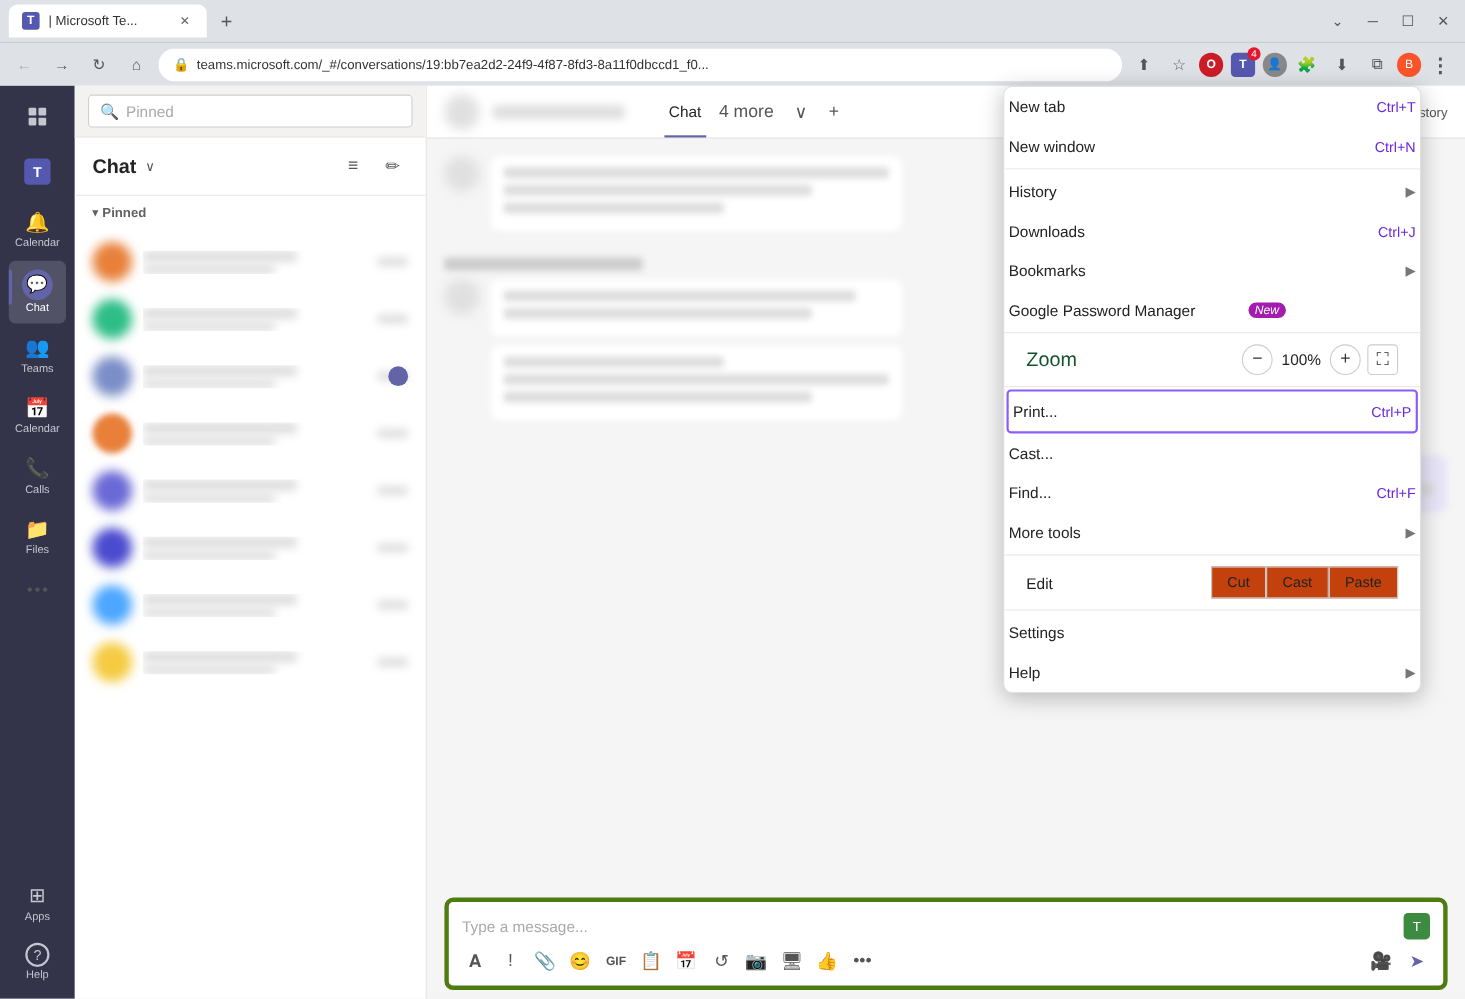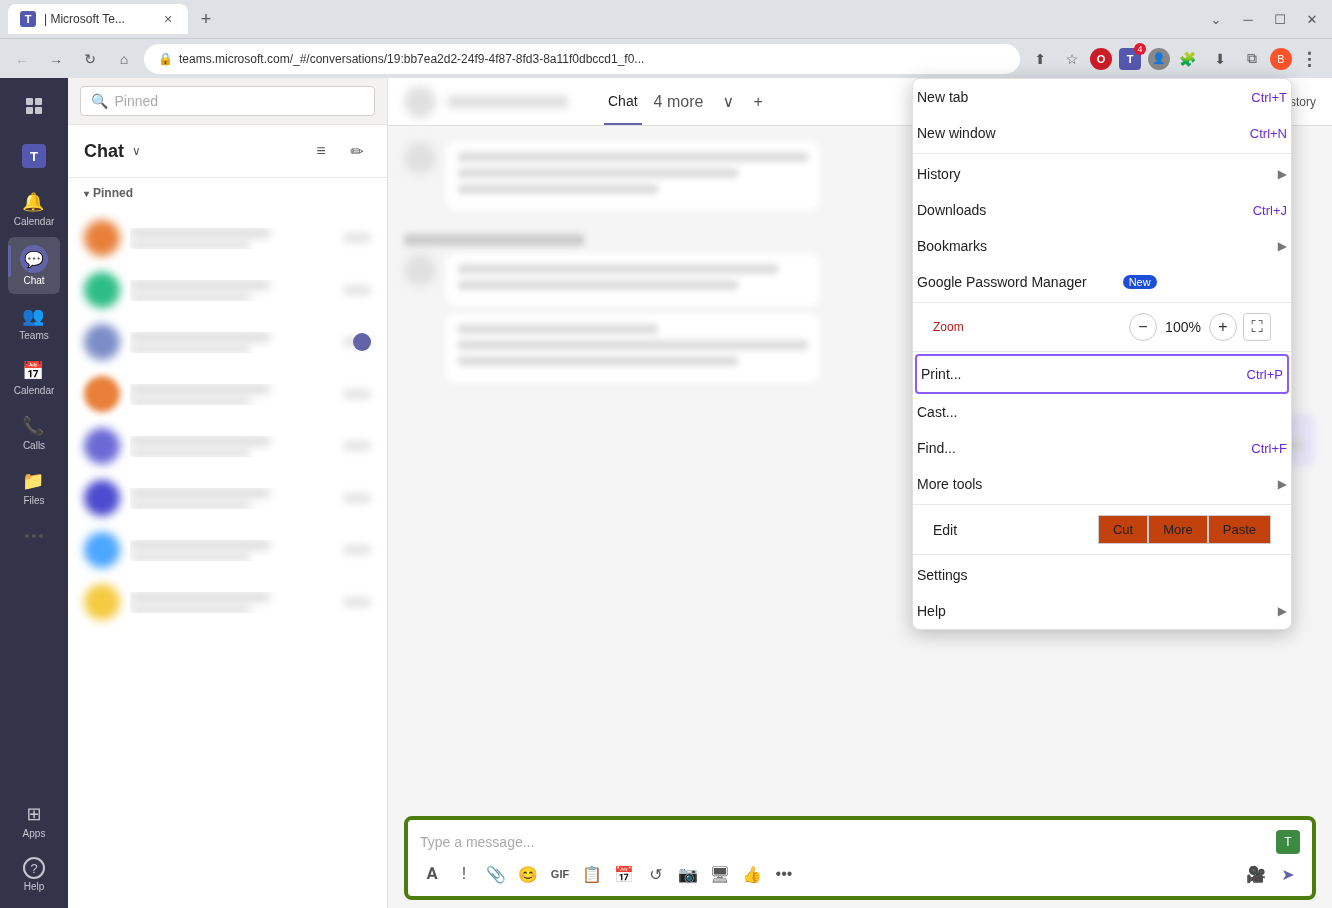--- a/index.html
+++ b/index.html
@@ -87,21 +87,21 @@
     .context-menu-item.highlighted { background: #fff; border: 2px solid #8b5cf6; border-radius: 4px; margin: 0 2px; }
     .context-menu-shortcut { margin-left: auto; color: #6d28d9; font-size: 13px; }
     .context-menu-divider { height: 1px; background: #e8e8e8; margin: 2px 0; }
     .zoom-row { display: flex; align-items: center; padding: 8px 20px; gap: 8px; }
     .zoom-btn { width: 28px; height: 28px; display: flex; align-items: center; justify-content: center; border-radius: 50%; border: 1px solid #ccc; color: #333; font-size: 16px; cursor: pointer; margin-left: auto; }
     .zoom-value { font-size: 14px; color: #222; min-width: 40px; text-align: center; }
     .zoom-expand { width: 28px; height: 28px; display: flex; align-items: center; justify-content: center; border: 1px solid #ccc; border-radius: 4px; color: #333; cursor: pointer; }
     .edit-row { display: flex; align-items: center; padding: 8px 20px; gap: 0; }
     .edit-label { font-size: 14px; color: #222; flex: 1; }
     .edit-btn { padding: 6px 14px; border: 1px solid #ccc; font-size: 13px; color: #222; cursor: pointer; background: #c2410c; }
-    .new-badge { background: #1d4ed8; color: #fff; font-size: 11px; padding: 1px 6px; border-radius: 10px; margin-left: 12px; }
+    .new-badge { background: #a21caf; color: #fff; font-size: 11px; padding: 1px 6px; border-radius: 10px; margin-left: 24px; font-style: italic; }
     .arrow-icon { margin-left: auto; color: #777; font-size: 12px; }
     .teams-logo { width: 24px; height: 24px; background: #5558af; border-radius: 4px; display: flex; align-items: center; justify-content: center; color: #fff; font-size: 13px; font-weight: 700; }
     .dots-icon { display: flex; gap: 3px; align-items: center; }
     .dot { width: 4px; height: 4px; border-radius: 50%; background: #555; }
     .active-indicator { width: 3px; height: 32px; background: #6264a7; border-radius: 0 3px 3px 0; position: absolute; left: 0; }
   </style>
 </head>
 <body>
 
 <div>
@@ -424,21 +424,21 @@
       <span>Bookmarks</span>
       <span class="arrow-icon">▶</span>
     </div>
     <div class="context-menu-item">
       <span>Google Password Manager</span>
       <span class="new-badge">New</span>
     </div>
     <div class="context-menu-divider"></div>
 
     <div class="zoom-row">
-      <span style="font-size:12px;color:#b91c1c;">Zoom</span>
+      <span style="font-size:18px;color:#14532d;">Zoom</span>
       <div style="display:flex;align-items:center;margin-left:auto;gap:6px;">
         <div class="zoom-btn">−</div>
         <span class="zoom-value">100%</span>
         <div class="zoom-btn">+</div>
         <div class="zoom-expand">⛶</div>
       </div>
     </div>
     <div class="context-menu-divider"></div>
 
     <div class="context-menu-item highlighted">
@@ -454,21 +454,21 @@
     </div>
     <div class="context-menu-item">
       <span>More tools</span>
       <span class="arrow-icon">▶</span>
     </div>
     <div class="context-menu-divider"></div>
 
     <div class="edit-row">
       <span class="edit-label">Edit</span>
       <button class="edit-btn">Cut</button>
-      <button class="edit-btn">More</button>
+      <button class="edit-btn">Cast</button>
       <button class="edit-btn">Paste</button>
     </div>
     <div class="context-menu-divider"></div>
     <div class="context-menu-item">
       <span>Settings</span>
     </div>
     <div class="context-menu-item">
       <span>Help</span>
       <span class="arrow-icon">▶</span>
     </div>

